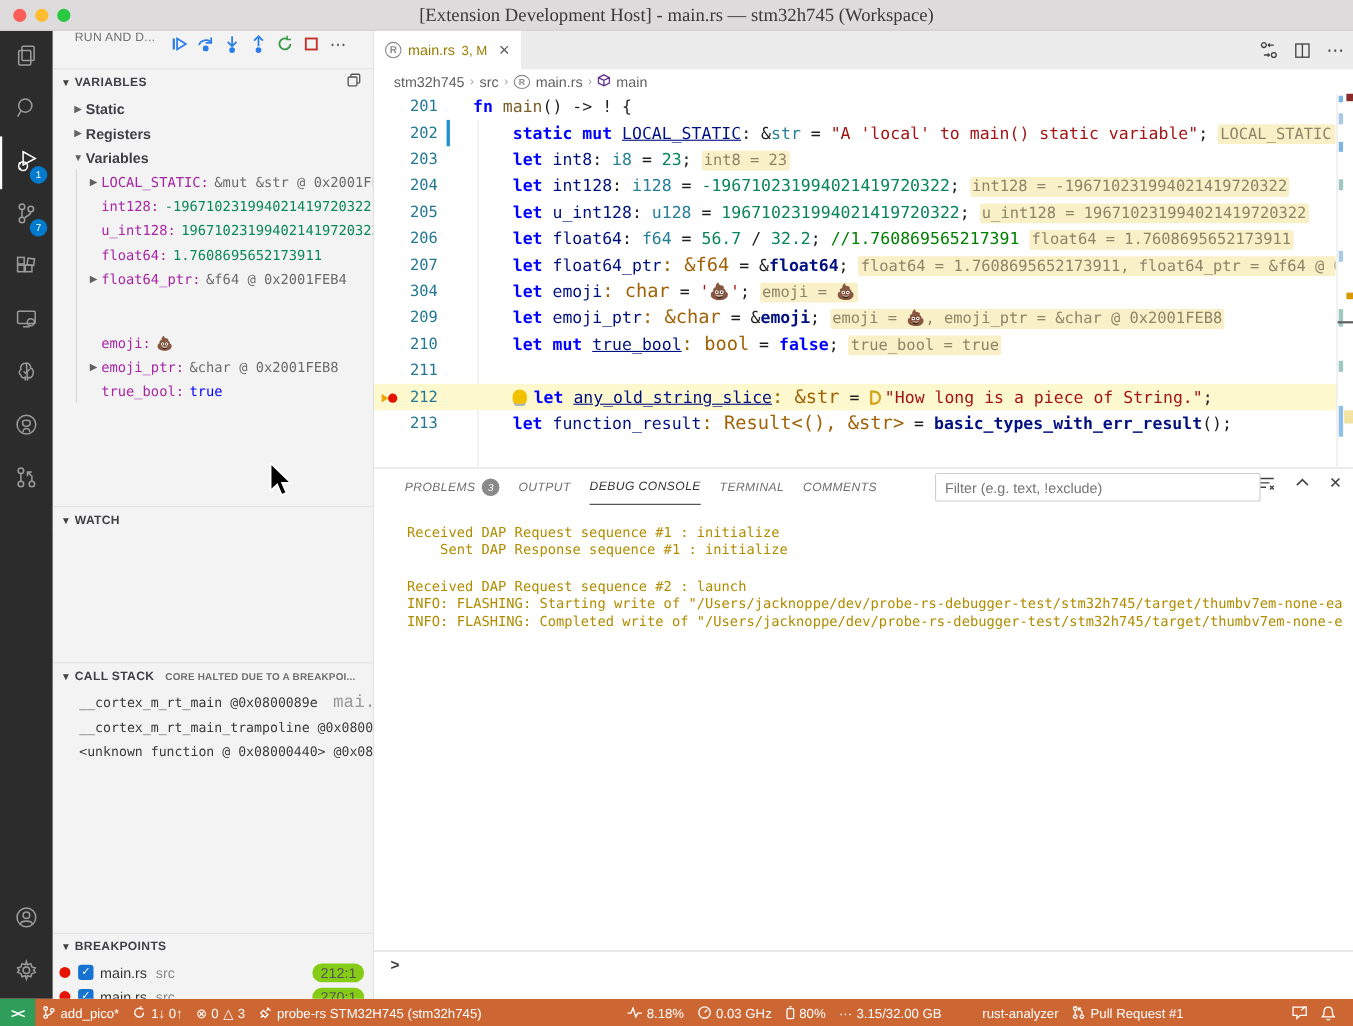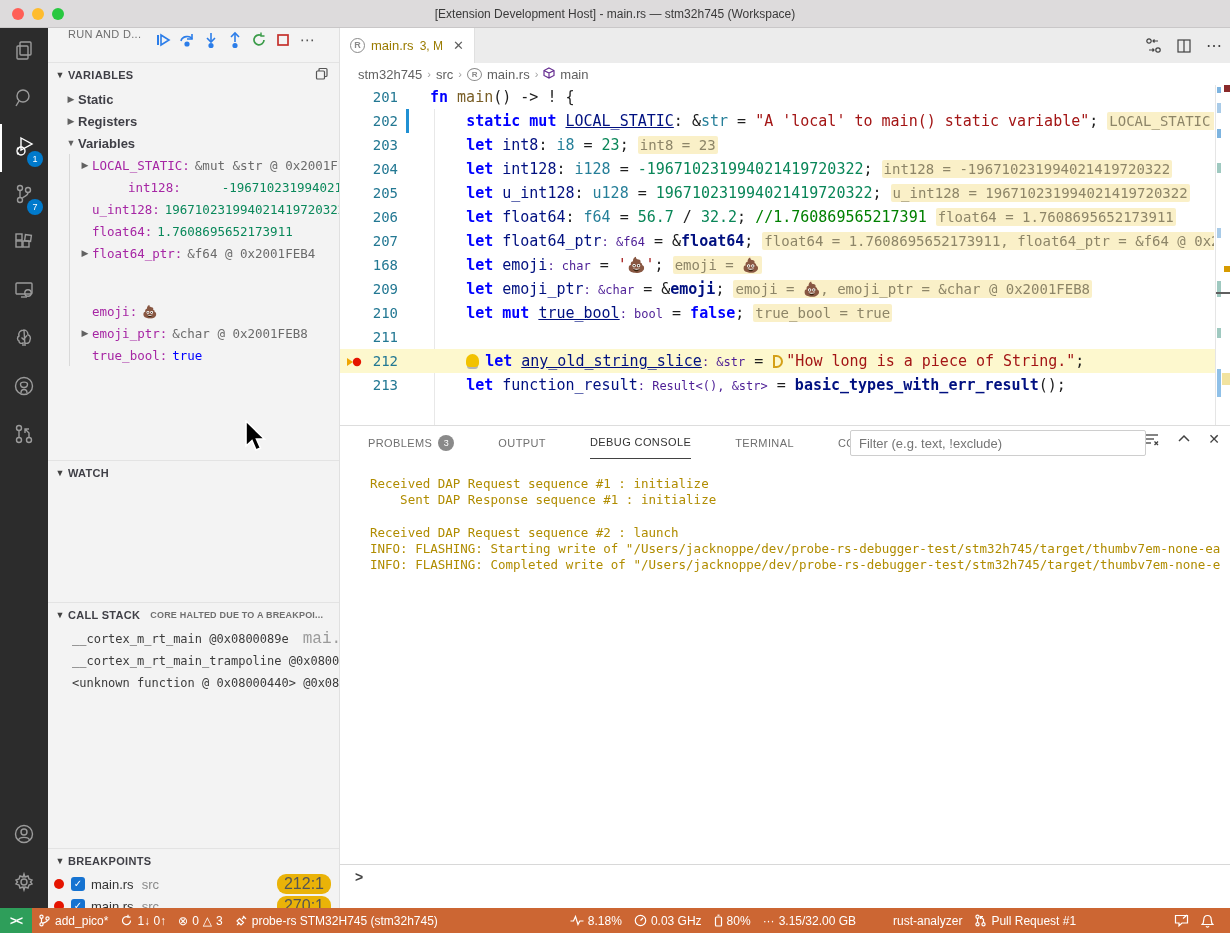--- a/index.html
+++ b/index.html
@@ -4,21 +4,21 @@
 <style>
   * { margin:0; padding:0; box-sizing:border-box; }
   html,body { width:1230px; height:933px; overflow:hidden; font-family:"Liberation Sans",sans-serif; background:#fff; }
   .window { position:relative; width:1230px; height:933px; display:flex; flex-direction:column; }
 
   
   .titlebar { height:28px; background:#dddbdc; border-bottom:1px solid #c9c7c8; display:flex; align-items:center; position:relative; flex:0 0 28px; }
   .traffic { display:flex; gap:8px; margin-left:12px; }
   .traffic span { width:12px; height:12px; border-radius:50%; display:block; }
   .tl-red{background:#ff5f57}.tl-yellow{background:#febc2e}.tl-green{background:#28c840}
-  .win-title { position:absolute; left:0; right:0; text-align:center; font-size:12px; color:#3a3a3a; }
+  .win-title { position:absolute; left:0; right:0; text-align:center; font-size:17px; color:#3a3a3a;font-family:Liberation Serif, serif; }
 
   
   .main { flex:1; display:flex; min-height:0; }
 
   
   .activitybar { width:48px; background:#2c2c2c; display:flex; flex-direction:column; align-items:center; flex:0 0 48px; }
   .act-item { width:48px; height:48px; display:flex; align-items:center; justify-content:center; position:relative; cursor:pointer; }
   .act-item svg { stroke:#9b9b9b; fill:none; stroke-width:1.4; }
   .act-item.active { border-left:2px solid #fff; }
   .act-item.active svg { stroke:#fff; }
@@ -41,21 +41,21 @@
   .v-num{color:#09885a}.v-gray{color:#6b6b6b}.v-bool{color:#0000ff}.v-plain{color:#444}
   .children { border-left:1px solid #d9d9d9; margin-left:21px; }
   .cs-badge { font-size:9px; font-weight:bold; color:#6f6f6f; margin-left:10px; letter-spacing:.2px; }
   .frame-row { height:22px; display:flex; align-items:center; padding-left:24px; font-family:"DejaVu Sans Mono",monospace; font-size:12px; color:#3b3b3b; white-space:nowrap; overflow:hidden; cursor:pointer; }
   .frame-hint { color:#9a9a9a; font-family:Liberation Mono, monospace; font-size:16px; margin-left:14px; }
   .bp-row { height:22px; display:flex; align-items:center; padding-left:6px; cursor:pointer; }
   .bp-dot { width:10px; height:10px; border-radius:50%; background:#e51400; margin-right:7px; flex:0 0 10px; }
   .bp-check { width:14px; height:14px; background:#1673d1; border-radius:3px; color:#fff; font-size:10px; line-height:14px; text-align:center; margin-right:6px; flex:0 0 14px; }
   .bp-file { color:#333; }
   .bp-path { color:#8a8a8a; margin-left:8px; }
-  .bp-pill { margin-left:auto; margin-right:8px; background:#eab308; color:#555; border-radius:9px; font-size:16px; padding:1px 7px; }
+  .bp-pill { margin-left:auto; margin-right:8px; background:#84cc16; color:#555; border-radius:9px; font-size:13px; padding:1px 7px; }
 
   
   .editor-col { flex:1; display:flex; flex-direction:column; min-width:0; background:#fff; }
   .tabbar { height:35px; background:#ececec; display:flex; align-items:stretch; flex:0 0 35px; position:relative; }
   .tab { background:#fff; display:flex; align-items:center; padding:0 10px; gap:6px; border-right:1px solid #e0e0e0; cursor:pointer; }
   .tab-label { color:#9a7b00; font-size:13px; }
   .tab-deco { color:#9a7b00; font-size:12px; }
   .r-circle { width:15px; height:15px; border:1.2px solid #8a8a8a; border-radius:50%; color:#8a8a8a; font-size:9px; line-height:13px; text-align:center; font-weight:bold; flex:0 0 15px; }
   .tab-close { color:#5f5f5f; font-size:13px; margin-left:4px; cursor:pointer; }
   .tab-actions { position:absolute; right:8px; top:0; height:35px; display:flex; align-items:center; gap:14px; color:#424242; }
@@ -75,30 +75,30 @@
   .tk-kw{color:#0000ff;font-weight:bold}
   .tk-type{color:#267f99}
   .tk-str{color:#a31515}
   .tk-num{color:#098658}
   .tk-cmt{color:#008000}
   .tk-var{color:#001080}
   .tk-varU{color:#001080;text-decoration:underline}
   .tk-varB{color:#001080;font-weight:bold}
   .tk-fn{color:#795e26}
   .tk-txt{color:#1e1e1e}
-  .tk-inlay{color:#4c1d95;font-size:12px}
+  .tk-inlay{color:#a16207;font-size:17px}
   .tk-hint{color:#8d8568;background:#faf0c8;border-radius:2px;padding:1px 2px;font-size:14px}
   .tk-bulb{display:inline-block;width:13px;height:13px;background:#f2c200;border-radius:50% 50% 30% 30%;margin-right:6px;vertical-align:-1px;box-shadow:0 3px 0 -1px #b5b5b5}
   .tk-ref{display:inline-block;width:10px;height:13px;border:2px solid #d4a017;border-left-width:2px;border-radius:0 7px 7px 0;margin:0 3px -2px 1px}
   .ruler { position:absolute; right:0; top:0; bottom:0; width:15px; border-left:1px solid #e5e5e5; background:#fff; }
   .rmark { position:absolute; }
 
   
   .panel { flex:1; border-top:1px solid #ddd; position:relative; min-height:0; background:#fff; }
-  .panel-tabs { height:33px; display:flex; align-items:flex-end; padding-left:28px; gap:44px; }
+  .panel-tabs { height:33px; display:flex; align-items:flex-end; padding-left:28px; gap:17px;font-style:italic; }
   .ptab { font-size:11px; letter-spacing:.4px; color:#6f6f6f; cursor:pointer; display:flex; align-items:center; gap:6px; height:33px; }
   .ptab.active { color:#333; border-bottom:1px solid #424242; }
   .ptab-badge { background:#8a8a8a; color:#fff; border-radius:50%; width:16px; height:16px; font-size:9px; line-height:16px; text-align:center; }
   .filter-box { position:absolute; left:510px; top:4px; width:296px; height:26px; border:1px solid #cecece; background:#fff; border-radius:2px; }
   .filter-box input { width:100%; height:100%; border:0; outline:none; font-size:13px; padding:0 8px; color:#333; background:transparent; font-family:"Liberation Sans",sans-serif; }
   .panel-actions { position:absolute; right:10px; top:5px; display:flex; gap:17px; align-items:center; color:#424242; }
   .panel-actions .picon { cursor:pointer; display:flex; align-items:center; font-size:14px; }
   .console { position:absolute; left:30px; top:50px; right:10px; font-family:"DejaVu Sans Mono",monospace; font-size:12.5px; line-height:16.2px; color:#b08c00; white-space:pre; overflow:hidden; }
   .console-input { position:absolute; left:0; right:0; bottom:19px; border-top:1px solid #d8d8d8; height:25px; display:flex; align-items:center; }
   .console-chevron { color:#424242; font-size:14px; font-weight:bold; margin-left:15px; }
@@ -275,21 +275,21 @@
           <div class="tree-row" style="padding-left: 16px;">
             <span class="chev">▼</span>
             <span class="grp-label">Variables</span>
           </div>
           <div class="children">
             <div class="tree-row" style="padding-left: 8px;">
               <span class="chev">▶</span>
               <span class="var-name">LOCAL_STATIC:</span>
               <span class="var-val v-gray">&amp;mut &amp;str @ 0x2001FE78</span>
             </div>
-            <div class="tree-row" style="padding-left: 8px; gap: 36px;">
+            <div class="tree-row" style="padding-left: 8px;">
               <span class="chev"></span>
               <span class="var-name">int128:</span>
               <span class="var-val v-num">-196710231994021419720322</span>
             </div>
             <div class="tree-row" style="padding-left: 8px;">
               <span class="chev"></span>
               <span class="var-name">u_int128:</span>
               <span class="var-val v-num">196710231994021419720322</span>
             </div>
             <div class="tree-row" style="padding-left: 8px;">
@@ -407,21 +407,21 @@
 
       <div class="code" id="code-area">
         <div class="indent-guide"></div>
           <div class="code-line"><span class="ln">201</span><span class="lcontent"><span class="tk-kw">fn </span><span class="tk-fn">main</span><span class="tk-txt">() -&gt; ! {</span></span></div>
           <div class="code-line"><span class="ln">202</span><span class="mod-bar"></span><span class="lcontent"><span class="tk-txt">    </span><span class="tk-kw">static</span><span class="tk-txt"> </span><span class="tk-kw">mut</span><span class="tk-txt"> </span><span class="tk-varU">LOCAL_STATIC</span><span class="tk-txt">: &amp;</span><span class="tk-type">str</span><span class="tk-txt"> = </span><span class="tk-str">"A 'local' to main() static variable"</span><span class="tk-txt">; </span><span class="tk-hint">LOCAL_STATIC = "A 'local' to main() static variable"</span></span></div>
           <div class="code-line"><span class="ln">203</span><span class="lcontent"><span class="tk-txt">    </span><span class="tk-kw">let</span><span class="tk-txt"> </span><span class="tk-var">int8</span><span class="tk-txt">: </span><span class="tk-type">i8</span><span class="tk-txt"> = </span><span class="tk-num">23</span><span class="tk-txt">; </span><span class="tk-hint">int8 = 23</span></span></div>
           <div class="code-line"><span class="ln">204</span><span class="lcontent"><span class="tk-txt">    </span><span class="tk-kw">let</span><span class="tk-txt"> </span><span class="tk-var">int128</span><span class="tk-txt">: </span><span class="tk-type">i128</span><span class="tk-txt"> = </span><span class="tk-num">-196710231994021419720322</span><span class="tk-txt">; </span><span class="tk-hint">int128 = -196710231994021419720322</span></span></div>
           <div class="code-line"><span class="ln">205</span><span class="lcontent"><span class="tk-txt">    </span><span class="tk-kw">let</span><span class="tk-txt"> </span><span class="tk-var">u_int128</span><span class="tk-txt">: </span><span class="tk-type">u128</span><span class="tk-txt"> = </span><span class="tk-num">196710231994021419720322</span><span class="tk-txt">; </span><span class="tk-hint">u_int128 = 196710231994021419720322</span></span></div>
           <div class="code-line"><span class="ln">206</span><span class="lcontent"><span class="tk-txt">    </span><span class="tk-kw">let</span><span class="tk-txt"> </span><span class="tk-var">float64</span><span class="tk-txt">: </span><span class="tk-type">f64</span><span class="tk-txt"> = </span><span class="tk-num">56.7</span><span class="tk-txt"> / </span><span class="tk-num">32.2</span><span class="tk-txt">; </span><span class="tk-cmt">//1.760869565217391</span><span class="tk-txt"> </span><span class="tk-hint">float64 = 1.7608695652173911</span></span></div>
           <div class="code-line"><span class="ln">207</span><span class="lcontent"><span class="tk-txt">    </span><span class="tk-kw">let</span><span class="tk-txt"> </span><span class="tk-var">float64_ptr</span><span class="tk-inlay">: &amp;f64</span><span class="tk-txt"> = &amp;</span><span class="tk-varB">float64</span><span class="tk-txt">; </span><span class="tk-hint">float64 = 1.7608695652173911, float64_ptr = &amp;f64 @ 0x2001FEB4</span></span></div>
-          <div class="code-line"><span class="ln">168</span><span class="lcontent"><span class="tk-txt">    </span><span class="tk-kw">let</span><span class="tk-txt"> </span><span class="tk-var">emoji</span><span class="tk-inlay">: char</span><span class="tk-txt"> = </span><span class="tk-str">'💩'</span><span class="tk-txt">; </span><span class="tk-hint">emoji = 💩</span></span></div>
+          <div class="code-line"><span class="ln">304</span><span class="lcontent"><span class="tk-txt">    </span><span class="tk-kw">let</span><span class="tk-txt"> </span><span class="tk-var">emoji</span><span class="tk-inlay">: char</span><span class="tk-txt"> = </span><span class="tk-str">'💩'</span><span class="tk-txt">; </span><span class="tk-hint">emoji = 💩</span></span></div>
           <div class="code-line"><span class="ln">209</span><span class="lcontent"><span class="tk-txt">    </span><span class="tk-kw">let</span><span class="tk-txt"> </span><span class="tk-var">emoji_ptr</span><span class="tk-inlay">: &amp;char</span><span class="tk-txt"> = &amp;</span><span class="tk-varB">emoji</span><span class="tk-txt">; </span><span class="tk-hint">emoji = 💩, emoji_ptr = &amp;char @ 0x2001FEB8</span></span></div>
           <div class="code-line"><span class="ln">210</span><span class="lcontent"><span class="tk-txt">    </span><span class="tk-kw">let</span><span class="tk-txt"> </span><span class="tk-kw">mut</span><span class="tk-txt"> </span><span class="tk-varU">true_bool</span><span class="tk-inlay">: bool</span><span class="tk-txt"> = </span><span class="tk-kw">false</span><span class="tk-txt">; </span><span class="tk-hint">true_bool = true</span></span></div>
           <div class="code-line"><span class="ln">211</span></div>
           <div class="code-line current"><span class="ln">212</span><span class="bpmark"><svg width="16" height="16">
                 <path d="M1 4 L1 12 L7 8 Z" fill="#f0a500"></path>
                 <circle cx="11" cy="8" r="4.2" fill="#e51400"></circle>
               </svg></span><span class="lcontent"><span class="tk-txt">    </span><span class="tk-bulb"></span><span class="tk-kw">let</span><span class="tk-txt"> </span><span class="tk-varU">any_old_string_slice</span><span class="tk-inlay">: &amp;str</span><span class="tk-txt"> = </span><span class="tk-ref"></span><span class="tk-str">"How long is a piece of String."</span><span class="tk-txt">;</span></span></div>
           <div class="code-line"><span class="ln">213</span><span class="lcontent"><span class="tk-txt">    </span><span class="tk-kw">let</span><span class="tk-txt"> </span><span class="tk-var">function_result</span><span class="tk-inlay">: Result&lt;(), &amp;str&gt;</span><span class="tk-txt"> = </span><span class="tk-varB">basic_types_with_err_result</span><span class="tk-txt">();</span></span></div>
           <div class="ruler" id="ruler">
             <div class="rmark" style="left: 8px; top: 0px; width: 7px; height: 7px; background: rgb(138, 42, 42);"></div>

